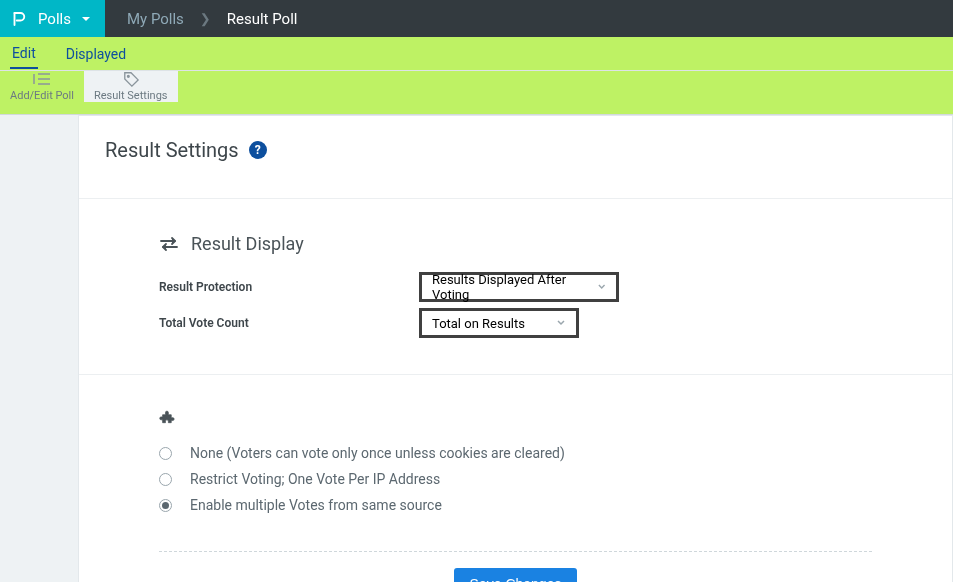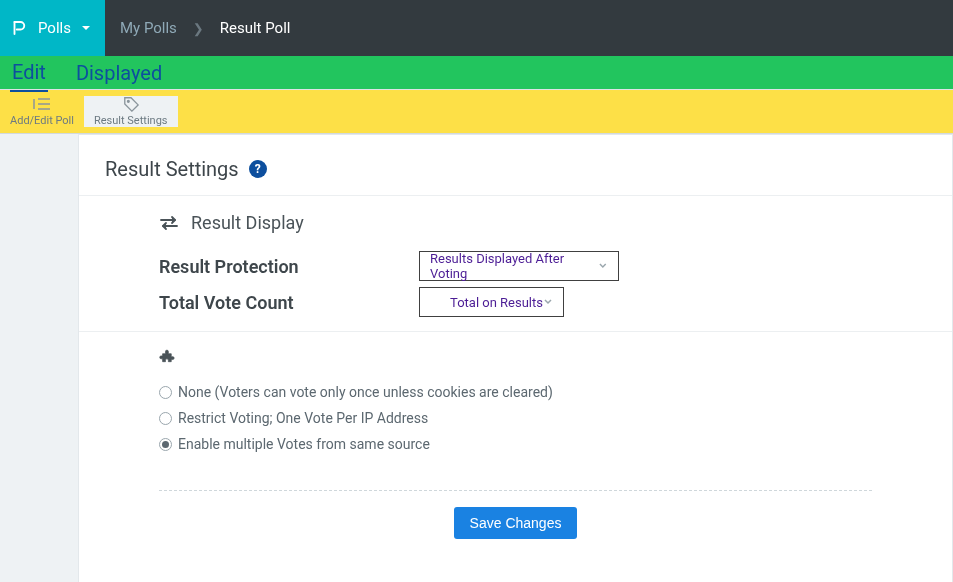--- a/index.html
+++ b/index.html
@@ -8,67 +8,67 @@
     background: #eef2f4;
     color: #444;
     width: 953px;
     height: 582px;
     overflow: hidden;
   }
   
   .topbar {
     display: flex;
     align-items: stretch;
-    height: 56px;
+    height: 37px;
     background: #333a3f;
     color: #cfd7db;
   }
   .brand {
     background: #00b7c7;
     color: #fff;
     display: flex;
     align-items: center;
     padding: 0 14px 0 10px;
     font-size: 15px;
     gap: 10px;
   }
   .brand svg { display:block; }
   .breadcrumb {
     display: flex;
     align-items: center;
-    padding-left: 15px;
+    padding-left: 22px;
     font-size: 15px;
   }
   .breadcrumb a { color:#8fa9b7; text-decoration:none; }
   .bc-sep { color:#6b7880; margin:0 16px; font-size:13px; }
   .bc-current { color:#fff; }
   
   .subnav {
-    background:#22c55e;
+    background:#bef264;
     border-bottom:1px solid #dde3e6;
     height:34px;
     display:flex;
     align-items:center;
     padding:0 10px;
-    font-size:20px;
+    font-size:14px;
   }
   .subnav a {
     color:#0d4f9e;
     text-decoration:none;
     margin-right:26px;
     padding:6px 2px;
   }
   .subnav a.active { border-bottom:2px solid #0d4f9e; }
   
   .toolbar {
-    background:#fde047;
+    background:#bef264;
     border-bottom:1px solid #d2d9dd;
     height:44px;
     display:flex;
-    align-items:center;
+    align-items:flex-start;
   }
   .tbtn {
     display:flex;
     flex-direction:column;
     align-items:center;
     justify-content:center;
     font-size:11px;
     color:#6c7a82;
     padding:0 10px;
     gap:2px;
@@ -93,43 +93,44 @@
   }
   .page-title { font-size:20px; font-weight:400; color:#3e464b; }
   .help-icon {
     width:18px; height:18px; border-radius:50%;
     background:#0d4f9e; color:#fff; font-size:12px; font-weight:700;
     display:inline-flex; align-items:center; justify-content:center;
     cursor:pointer;
   }
   .section {
     border-top:1px solid #eceff1;
-    padding:16px 80px 8px;
+    padding:34px 80px 8px;
+    margin-top:22px;
   }
   .section-head {
     display:flex; align-items:center; gap:12px;
     font-size:18px; color:#4a5358; font-weight:400;
     margin-bottom:18px;
   }
   .section-head svg { fill:#4a5358; stroke:#4a5358; }
   .form-row {
     display:flex; align-items:center;
     margin-bottom:6px;
   }
-  .form-label { width:260px; font-size:18px; font-weight:600; color:#3e464b; }
+  .form-label { width:260px; font-size:12px; font-weight:600; color:#3e464b; }
   .select {
     width:200px; height:30px;
-    border:1px solid #404040;
+    border:3px solid #404040;
     background:#fff;
-    display:flex; align-items:center; justify-content:flex-end;
-    padding:0 10px; font-size:13px; color:#4c1d95;
+    display:flex; align-items:center; justify-content:space-between;
+    padding:0 10px; font-size:13px; color:#000000;
     cursor:pointer;
   }
   .select svg { stroke:#9aa6ad; }
-  .radio-row { display:flex; align-items:center; gap:6px; margin-bottom:10px; font-size:14px; color:#5c6870; }
+  .radio-row { display:flex; align-items:center; gap:18px; margin-bottom:10px; font-size:14px; color:#5c6870; }
   .radio {
     width:13px; height:13px; border-radius:50%;
     border:1px solid #9aa6ad; background:#fff;
     display:inline-flex; align-items:center; justify-content:center;
     cursor:pointer;
   }
   .radio.checked::after { content:""; width:7px; height:7px; border-radius:50%; background:#5c6870; }
   .dashed-sep { border:none; border-top:1px dashed #cfd7db; margin:20px 80px 16px; }
   .actions { display:flex; justify-content:center; }
   .btn-primary {
@@ -203,21 +204,21 @@
       <div class="form-label">Result Protection</div>
       <div class="select">
         <span>Results Displayed After Voting</span>
         <svg width="10" height="10" viewBox="0 0 10 10" fill="none" stroke-width="1.5">
             <path d="M2 3l3 3 3-3"></path>
           </svg>
       </div>
     </div>
     <div class="form-row">
       <div class="form-label">Total Vote Count</div>
-      <div class="select" style="width:145px">
+      <div class="select" style="width:160px">
         <span>Total on Results</span>
         <svg width="10" height="10" viewBox="0 0 10 10" fill="none" stroke-width="1.5">
             <path d="M2 3l3 3 3-3"></path>
           </svg>
       </div>
     </div>
   </div>
 
   <div class="section">
     <div class="section-head">

